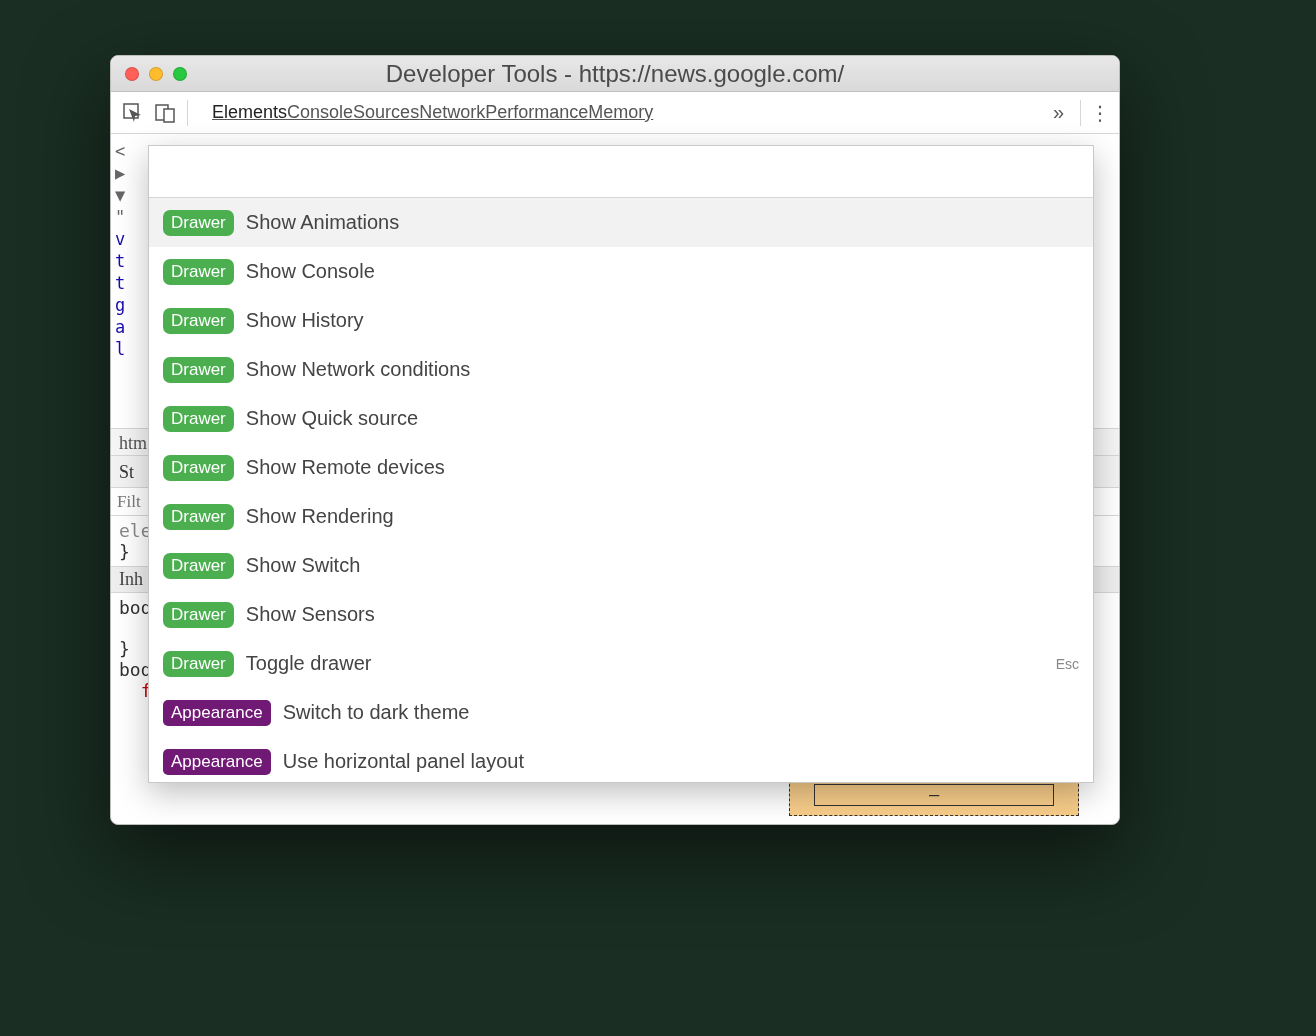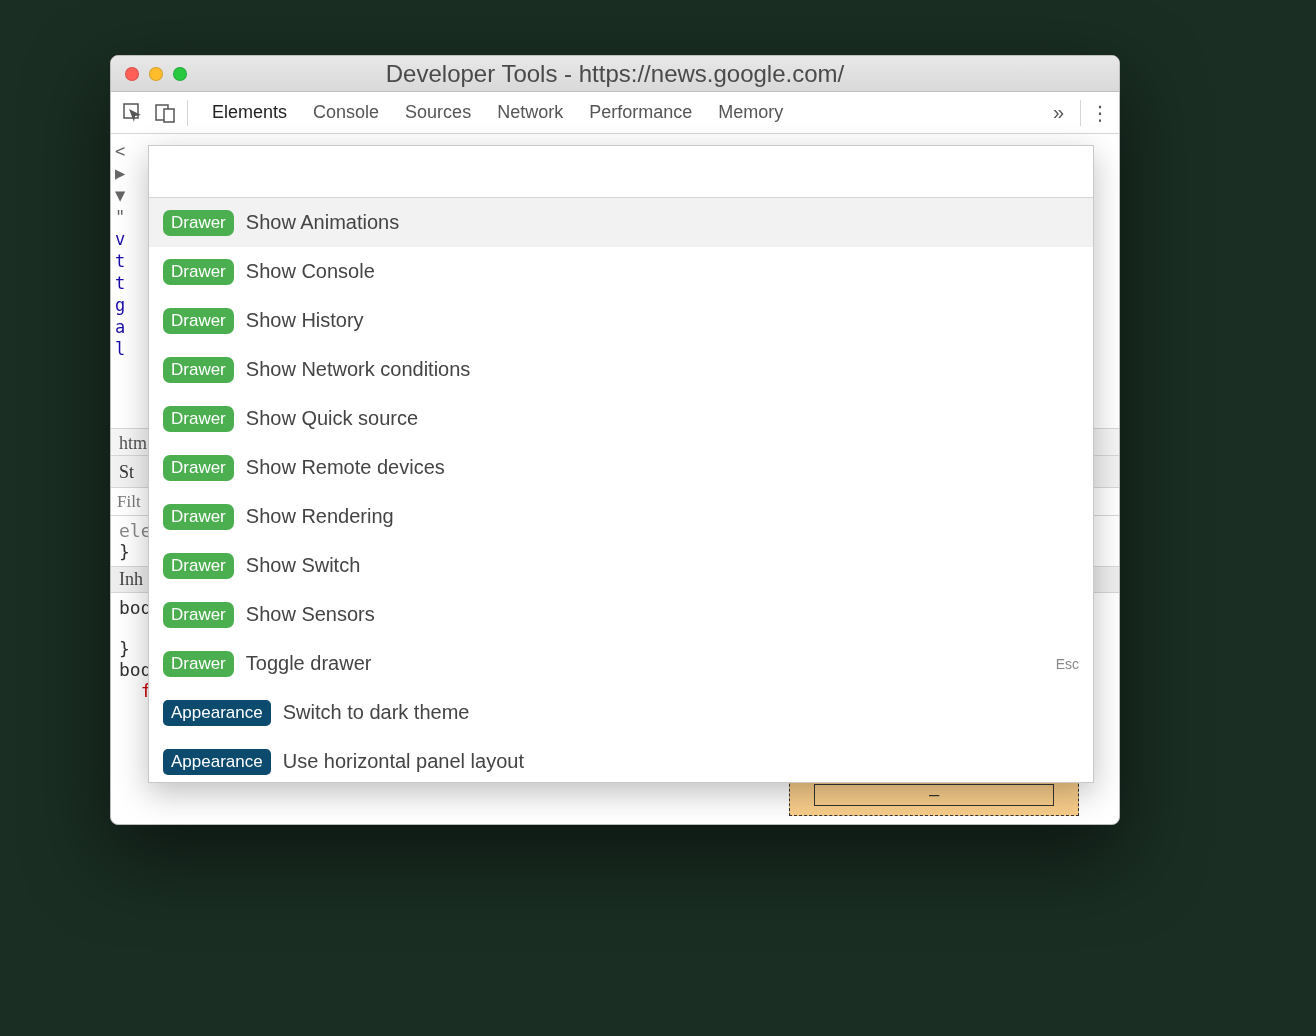--- a/index.html
+++ b/index.html
@@ -39,21 +39,21 @@
     position:absolute; left:0; right:0; text-align:center;
     font-size:24px; color:#4a4a4a;
   }
   .toolbar{
     height:42px; border-bottom:1px solid #d6d6d6;
     display:flex; align-items:center; padding:0 6px;
     font-size:18px; color:#555;
   }
   .tb-iconbox{ width:32px; display:flex; justify-content:center; }
   .vdiv{ width:1px; height:26px; background:#d6d6d6; margin:0 6px; }
-  .tabs{ display:flex; gap:26px; padding-left:18px; flex:1; }
+  .tabs{ display:flex; padding-left:18px; flex:1;text-decoration:underline; }
   .tab{ cursor:pointer; color:#555; }
   .tab.active{ color:#222; }
   .more-chevrons{ font-size:20px; color:#555; padding:0 10px; }
   .kebab{ width:26px; text-align:center; font-size:20px; color:#555;}
   .below{
     position:absolute; top:78px; left:0; right:0; bottom:0;
     font-family: Menlo, Consolas, monospace;
     font-size:17px;
   }
   .leftcol{
@@ -116,21 +116,21 @@
   .cmd-item{
     display:flex; align-items:center; gap:12px;
     height:49px; padding:0 14px; font-size:20px; color:#444;
   }
   .cmd-item:first-child{ background:#f2f2f2;}
   .badge{
     border-radius:5px; color:#fff; font-size:17px; padding:3px 8px;
     font-weight:500;
   }
   .badge.drawer{ background:#4bae4f;border-radius:7px;}
-  .badge.appearance{ background:#0c4a6e;}
+  .badge.appearance{ background:#701a75;}
   .shortcut{ margin-left:auto; color:#888; font-size:14px;}
 </style>
 </head>
 <body>
 
 <div class="window">
 
   <div class="titlebar">
     <div class="traffic">
       <div class="tl-btn tl-close"></div>

